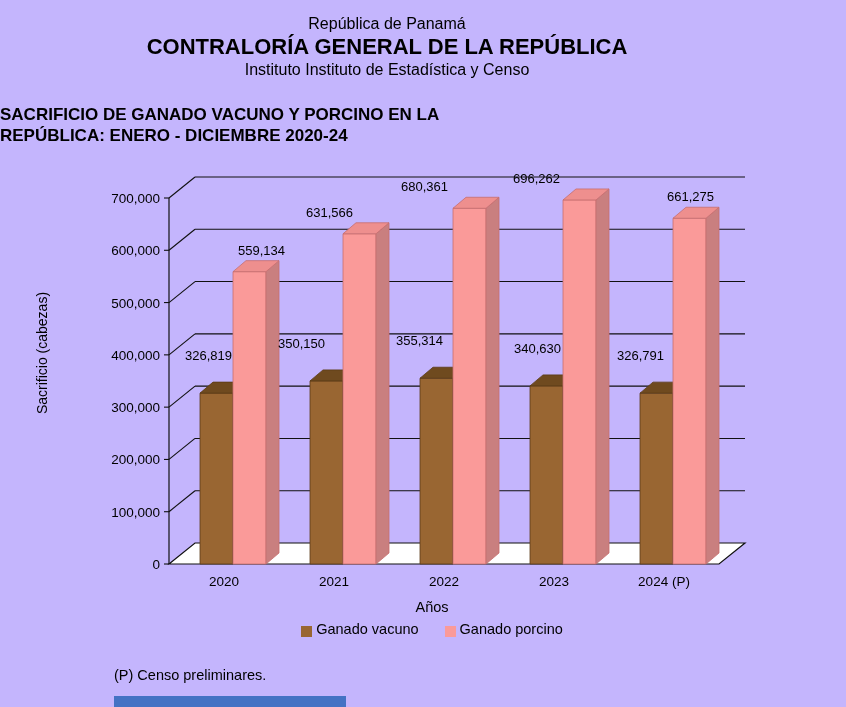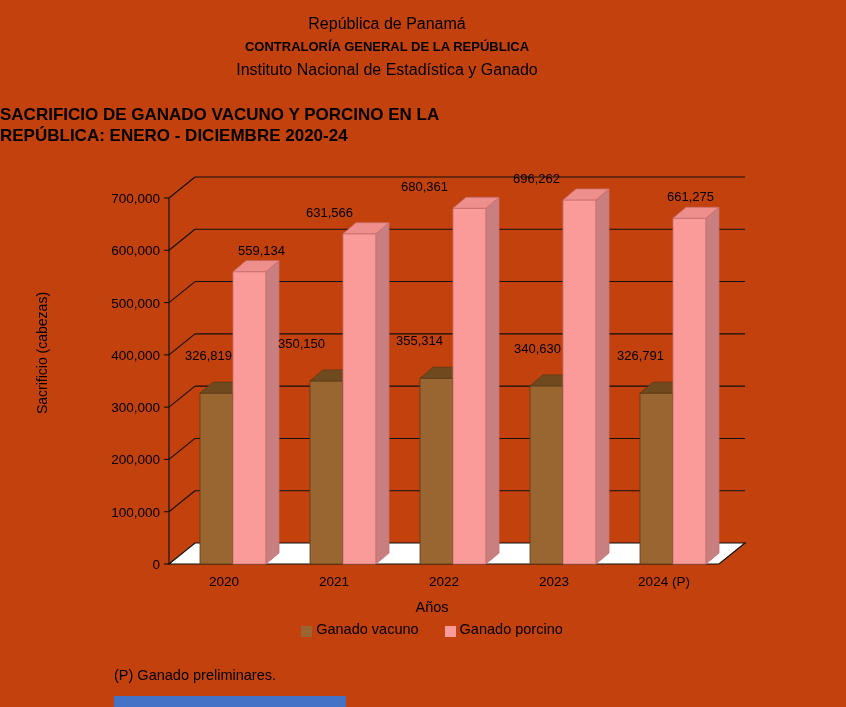--- a/index.html
+++ b/index.html
@@ -1,41 +1,41 @@
 <!DOCTYPE html>
 <html><head>
 <meta charset="utf-8">
 <style>
   html,body{margin:0;padding:0;background:#fff;}
-  .page{position:relative;width:846px;height:707px;background:#c2410c;overflow:hidden;
+  .page{position:relative;width:846px;height:707px;background:#c4b5fd;overflow:hidden;
         font-family:"Liberation Sans", sans-serif;color:#000;}
   .header{position:absolute;top:12px;left:0;width:774px;text-align:center;}
   .header p{margin:0;line-height:23px;}
   .h-line1,.h-line3{font-size:16px;}
-  .h-line2{font-size:13px;font-weight:bold;}
+  .h-line2{font-size:22px;font-weight:bold;}
   .chart-title{position:absolute;top:104px;left:0;width:774px;text-align:left;}
   .chart-title p{margin:0;line-height:21px;font-size:17px;font-weight:bold;}
   svg.chart{position:absolute;left:0;top:0;width:846px;height:707px;}
   svg text{font-family:"Liberation Sans", sans-serif;}
   .legend{position:absolute;top:621px;left:9px;width:846px;display:flex;
           justify-content:center;gap:26px;align-items:center;}
   .legend-item{display:flex;align-items:flex-end;gap:4px;font-size:14.5px;}
   .swatch{width:11px;height:11px;display:inline-block;}
   .footnote{position:absolute;left:114px;top:667px;font-size:14.5px;margin:0;}
   .bottom-bar{position:absolute;left:114px;top:696px;width:232px;height:11px;}
 </style>
 </head>
 <body>
 
 <div class="page">
 
   <div class="header">
     <p class="h-line1">República de Panamá</p>
     <p class="h-line2">CONTRALORÍA GENERAL DE LA REPÚBLICA</p>
-    <p class="h-line3">Instituto Nacional de Estadística y Ganado</p>
+    <p class="h-line3">Instituto Instituto de Estadística y Censo</p>
   </div>
 
   <div class="chart-title">
     <p>SACRIFICIO DE GANADO VACUNO Y PORCINO EN LA</p>
     <p>REPÚBLICA: ENERO - DICIEMBRE 2020-24</p>
   </div>
 
   <svg id="chart" class="chart" viewBox="0 0 846 707">
     <text x="47" y="353" transform="rotate(-90 47 353)" text-anchor="middle" font-size="14">Sacrificio (cabezas)</text>
     <text x="432" y="612" text-anchor="middle" font-size="14.5">Años</text>
@@ -122,17 +122,17 @@
     <div class="legend-item">
       <span class="swatch" style="background: rgb(153, 102, 50);"></span>
       <span>Ganado vacuno</span>
     </div>
     <div class="legend-item">
       <span class="swatch" style="background: rgb(250, 154, 153);"></span>
       <span>Ganado porcino</span>
     </div>
   </div>
 
-  <p class="footnote">(P) Ganado preliminares.</p>
+  <p class="footnote">(P) Censo preliminares.</p>
 
   <div class="bottom-bar" style="background: rgb(68, 114, 196);"></div>
 
 </div>
 
 </body></html>

